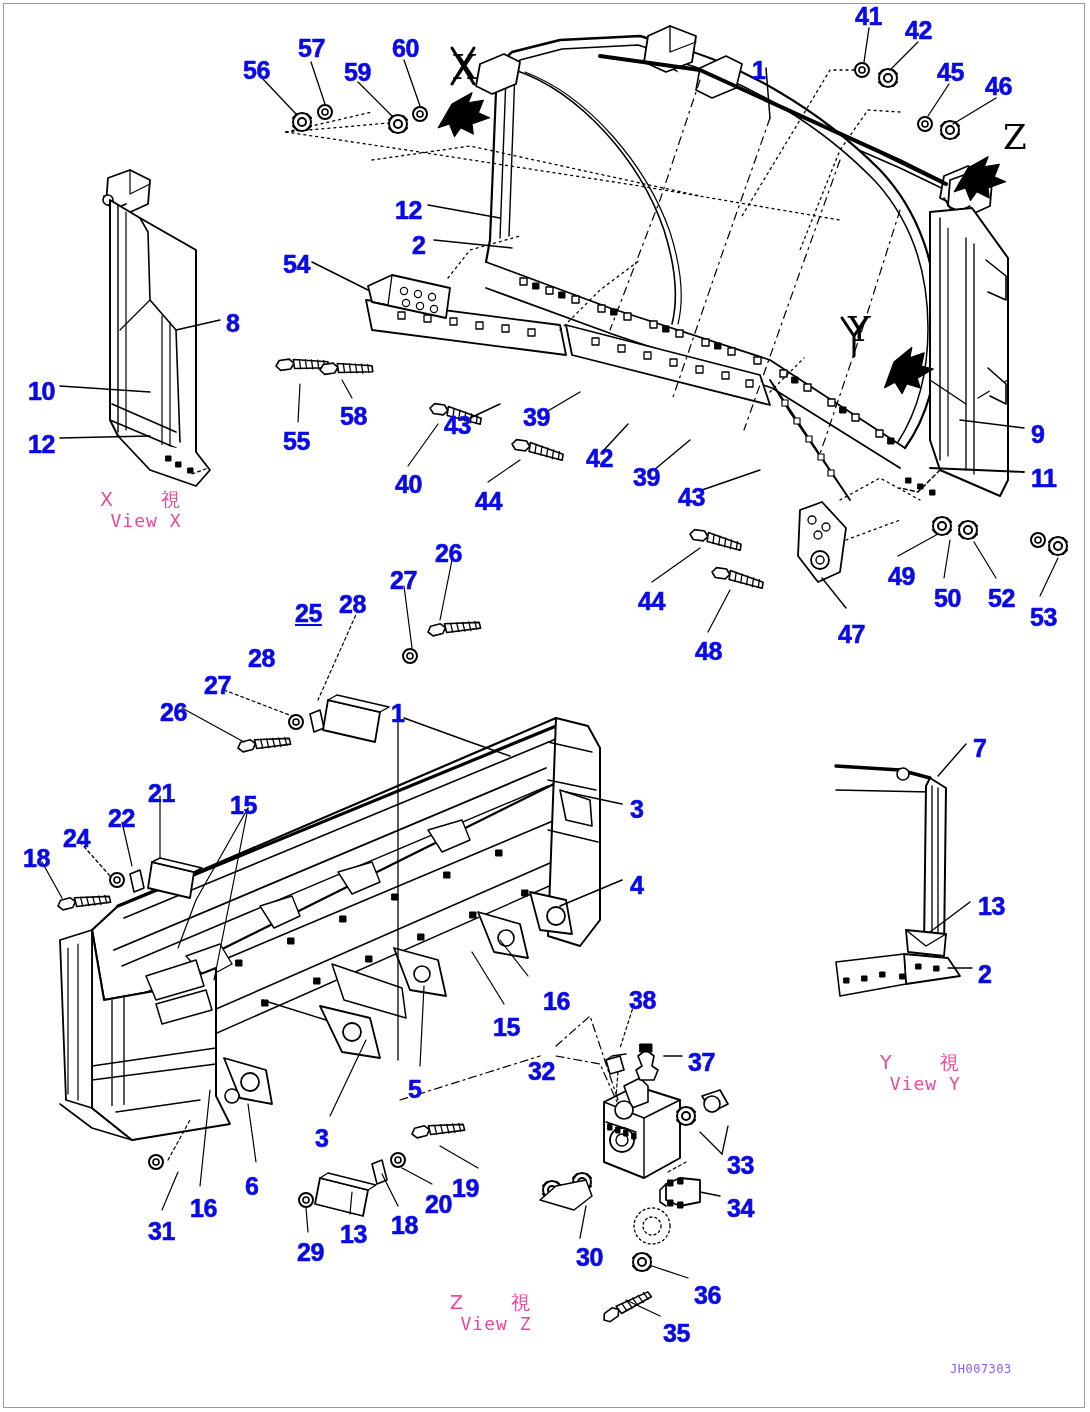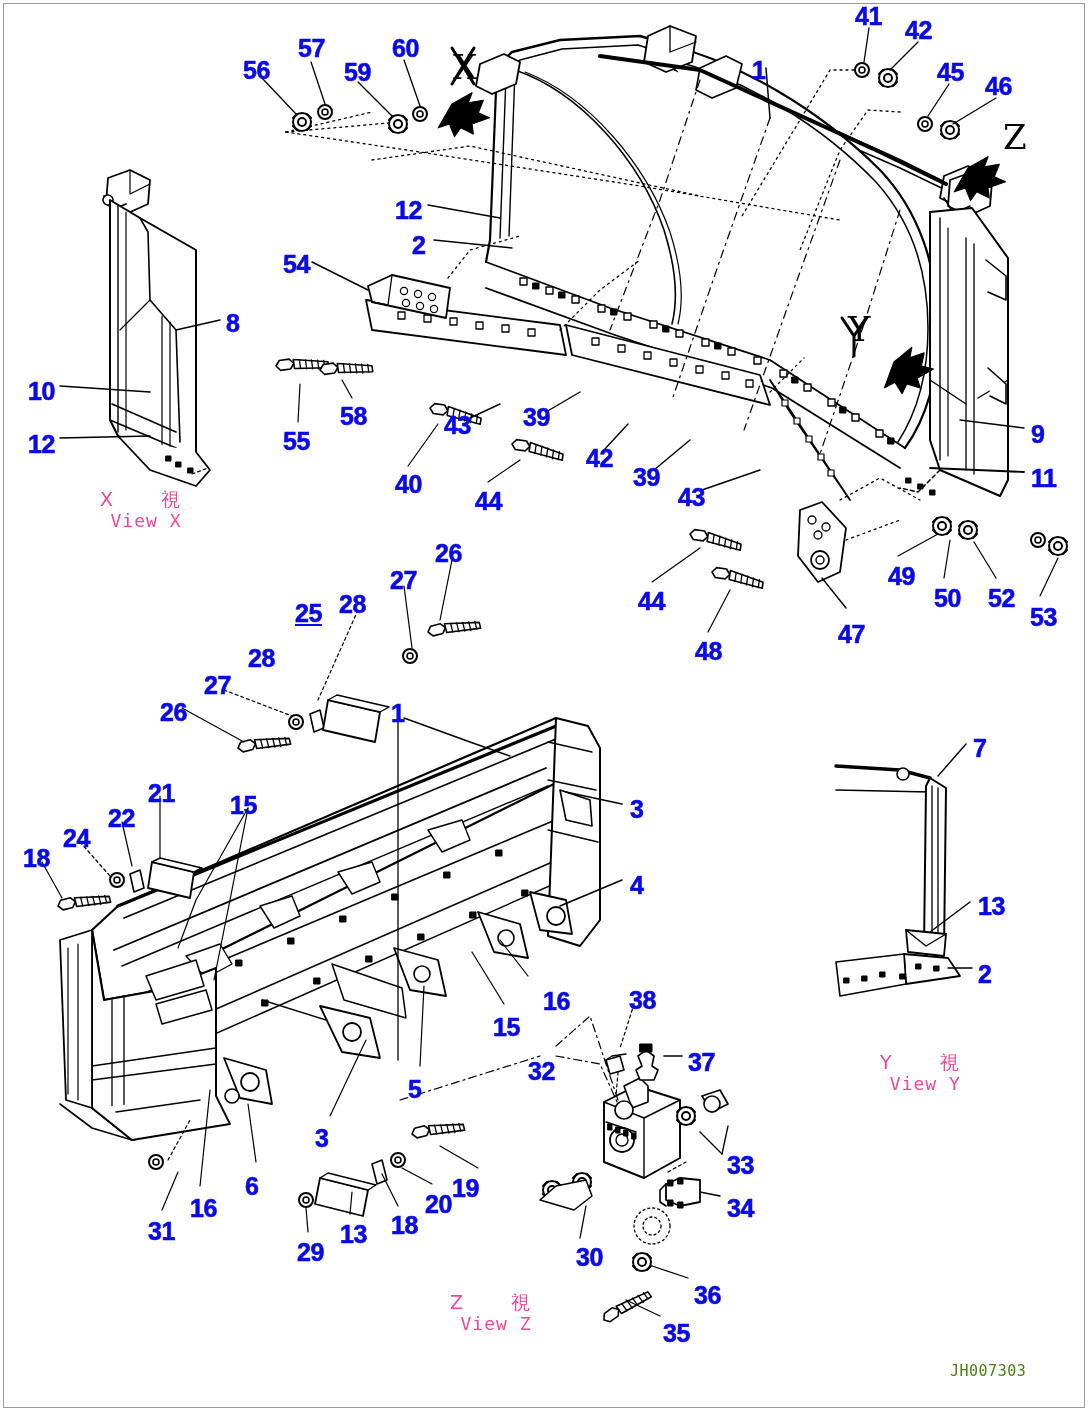--- a/index.html
+++ b/index.html
@@ -35,23 +35,23 @@
     white-space:pre;
     text-align:center;
   }
   .viewlabel .jp{font-family:"DejaVu Sans",sans-serif;letter-spacing:12px;}
   .viewlabel .en{font-family:"DejaVu Sans Mono",monospace;letter-spacing:1px;font-size:18px;}
   .secletter{
     position:absolute;color:#000;font-family:"DejaVu Serif",serif;
     font-size:34px;line-height:34px;font-weight:400;
   }
   .drawno{
-    position:absolute;color:#4d7c0f;
+    position:absolute;color:#8b5cf6;
     font-family:"DejaVu Sans Mono",monospace;
-    font-size:15px;letter-spacing:0.5px;white-space:nowrap;
+    font-size:12px;letter-spacing:0.5px;white-space:nowrap;
   }
 </style>
 </head>
 <body>
 
 <div id="page">
 
   <div id="frame"></div>
 
   <svg id="art" viewBox="0 0 1090 1412">

